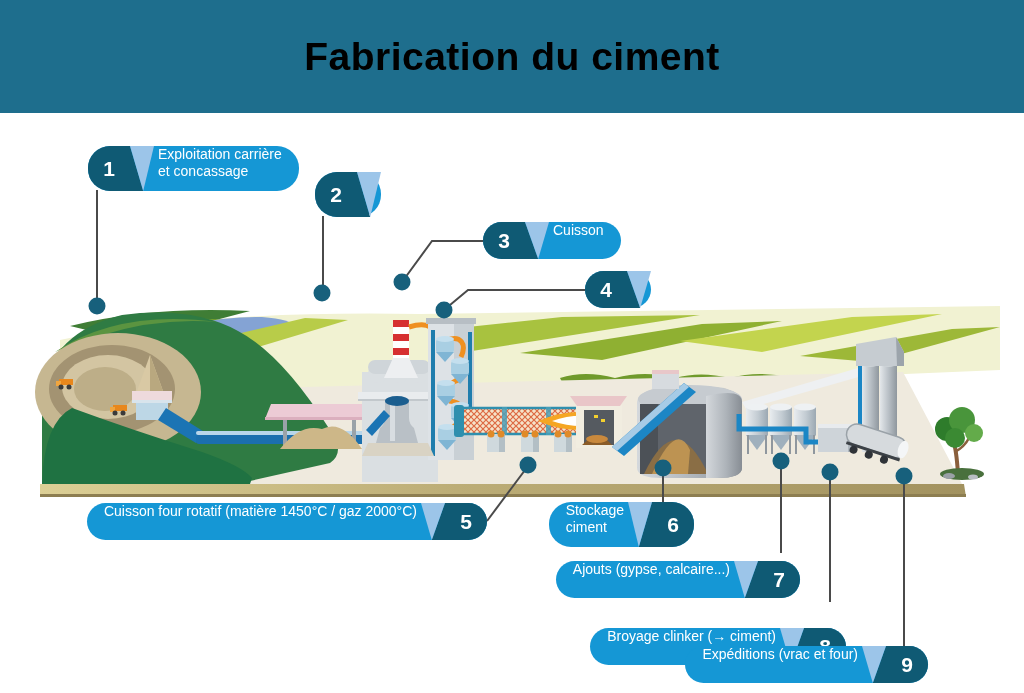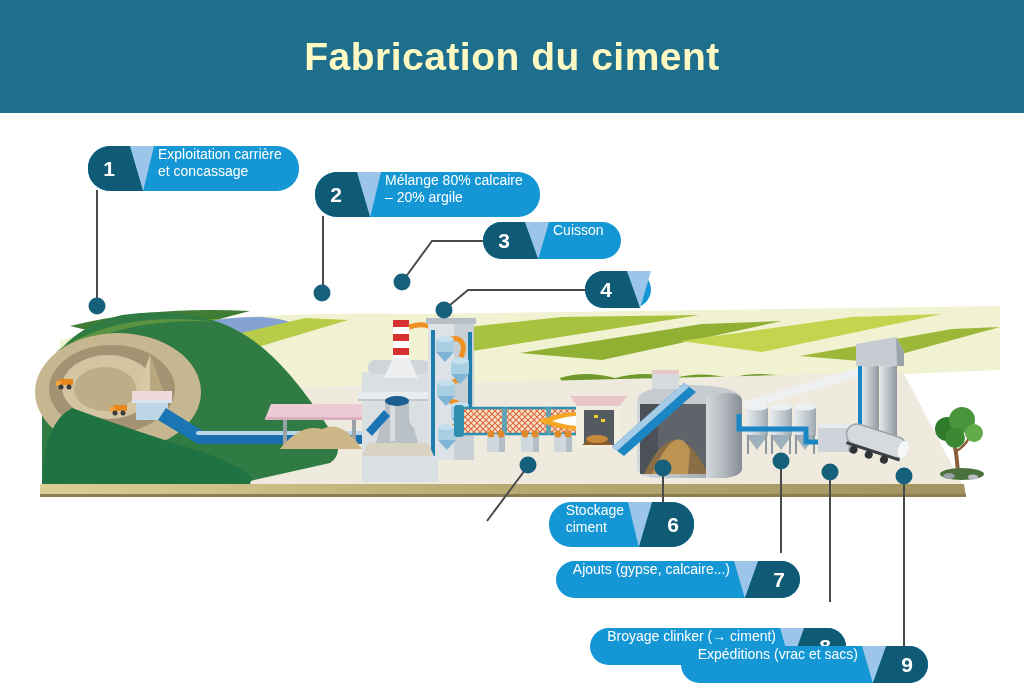--- a/index.html
+++ b/index.html
@@ -5,21 +5,21 @@
   html,body{margin:0;padding:0;background:#fff;}
   .stage{
     position:relative;width:1024px;height:693px;overflow:hidden;background:#ffffff;
     font-family:"Liberation Sans",sans-serif;
   }
   .header{
     position:absolute;left:0;top:0;width:1024px;height:113px;background:#1E6E8D;
     display:flex;align-items:center;justify-content:center;
   }
   .header h1{
-    margin:17px;color:#fef9c3;font-size:39px;font-weight:700;letter-spacing:.5px;
+    margin:17px;color:#000000;font-size:39px;font-weight:700;letter-spacing:.5px;
     font-family:"Liberation Sans",sans-serif;
   }
   .scene{position:absolute;left:0;top:0;width:1024px;height:693px;}
   
   .callout{
     position:absolute;display:flex;align-items:stretch;height:37px;
     background:#1597D5;color:#fff;border-radius:22px;box-sizing:border-box;
     box-shadow:0 0 0 0 transparent;
   }
   .callout.two{height:45px;}
@@ -356,39 +356,42 @@
     <div class="wedge"></div>
     <div class="label">
       <span>Exploitation carrière</span>
       <span>et concassage</span>
     </div>
   </div>
 
   <div class="callout two num-left" style="left:315px;top:172px">
     <div class="cap">2</div>
     <div class="wedge"></div>
-    <div class="label">
-      <span>Mélange 80% calcaire</span>
-      <span>– 20% argile</span>
-    </div>
   </div>
 
   <div class="callout num-left" style="left:483px;top:222px">
     <div class="cap">3</div>
     <div class="wedge"></div>
     <div class="label">
       <span>Cuisson</span>
     </div>
   </div>
 
   <div class="callout num-left" style="left:585px;top:271px">
     <div class="cap">4</div>
     <div class="wedge"></div>
   </div>
 
+  <div class="callout num-right" style="right:537px;top:503px">
+    <div class="label">
+      <span>Cuisson four rotatif (matière 1450°C / gaz 2000°C)</span>
+    </div>
+    <div class="wedge"></div>
+    <div class="cap">5</div>
+  </div>
 
   <div class="callout two num-right" style="right:330px;top:502px">
     <div class="label">
       <span>Stockage</span>
       <span>ciment</span>
     </div>
     <div class="wedge"></div>
     <div class="cap">6</div>
   </div>
 
@@ -403,19 +406,19 @@
   <div class="callout num-right" style="right:178px;top:628px">
     <div class="label">
       <span>Broyage clinker (→ ciment)</span>
     </div>
     <div class="wedge"></div>
     <div class="cap">8</div>
   </div>
 
   <div class="callout num-right" style="right:96px;top:646px">
     <div class="label">
-      <span>Expéditions (vrac et sacs)</span>
+      <span>Expéditions (vrac et four)</span>
     </div>
     <div class="wedge"></div>
     <div class="cap">9</div>
   </div>
 
 </div>
 
 </body></html>

